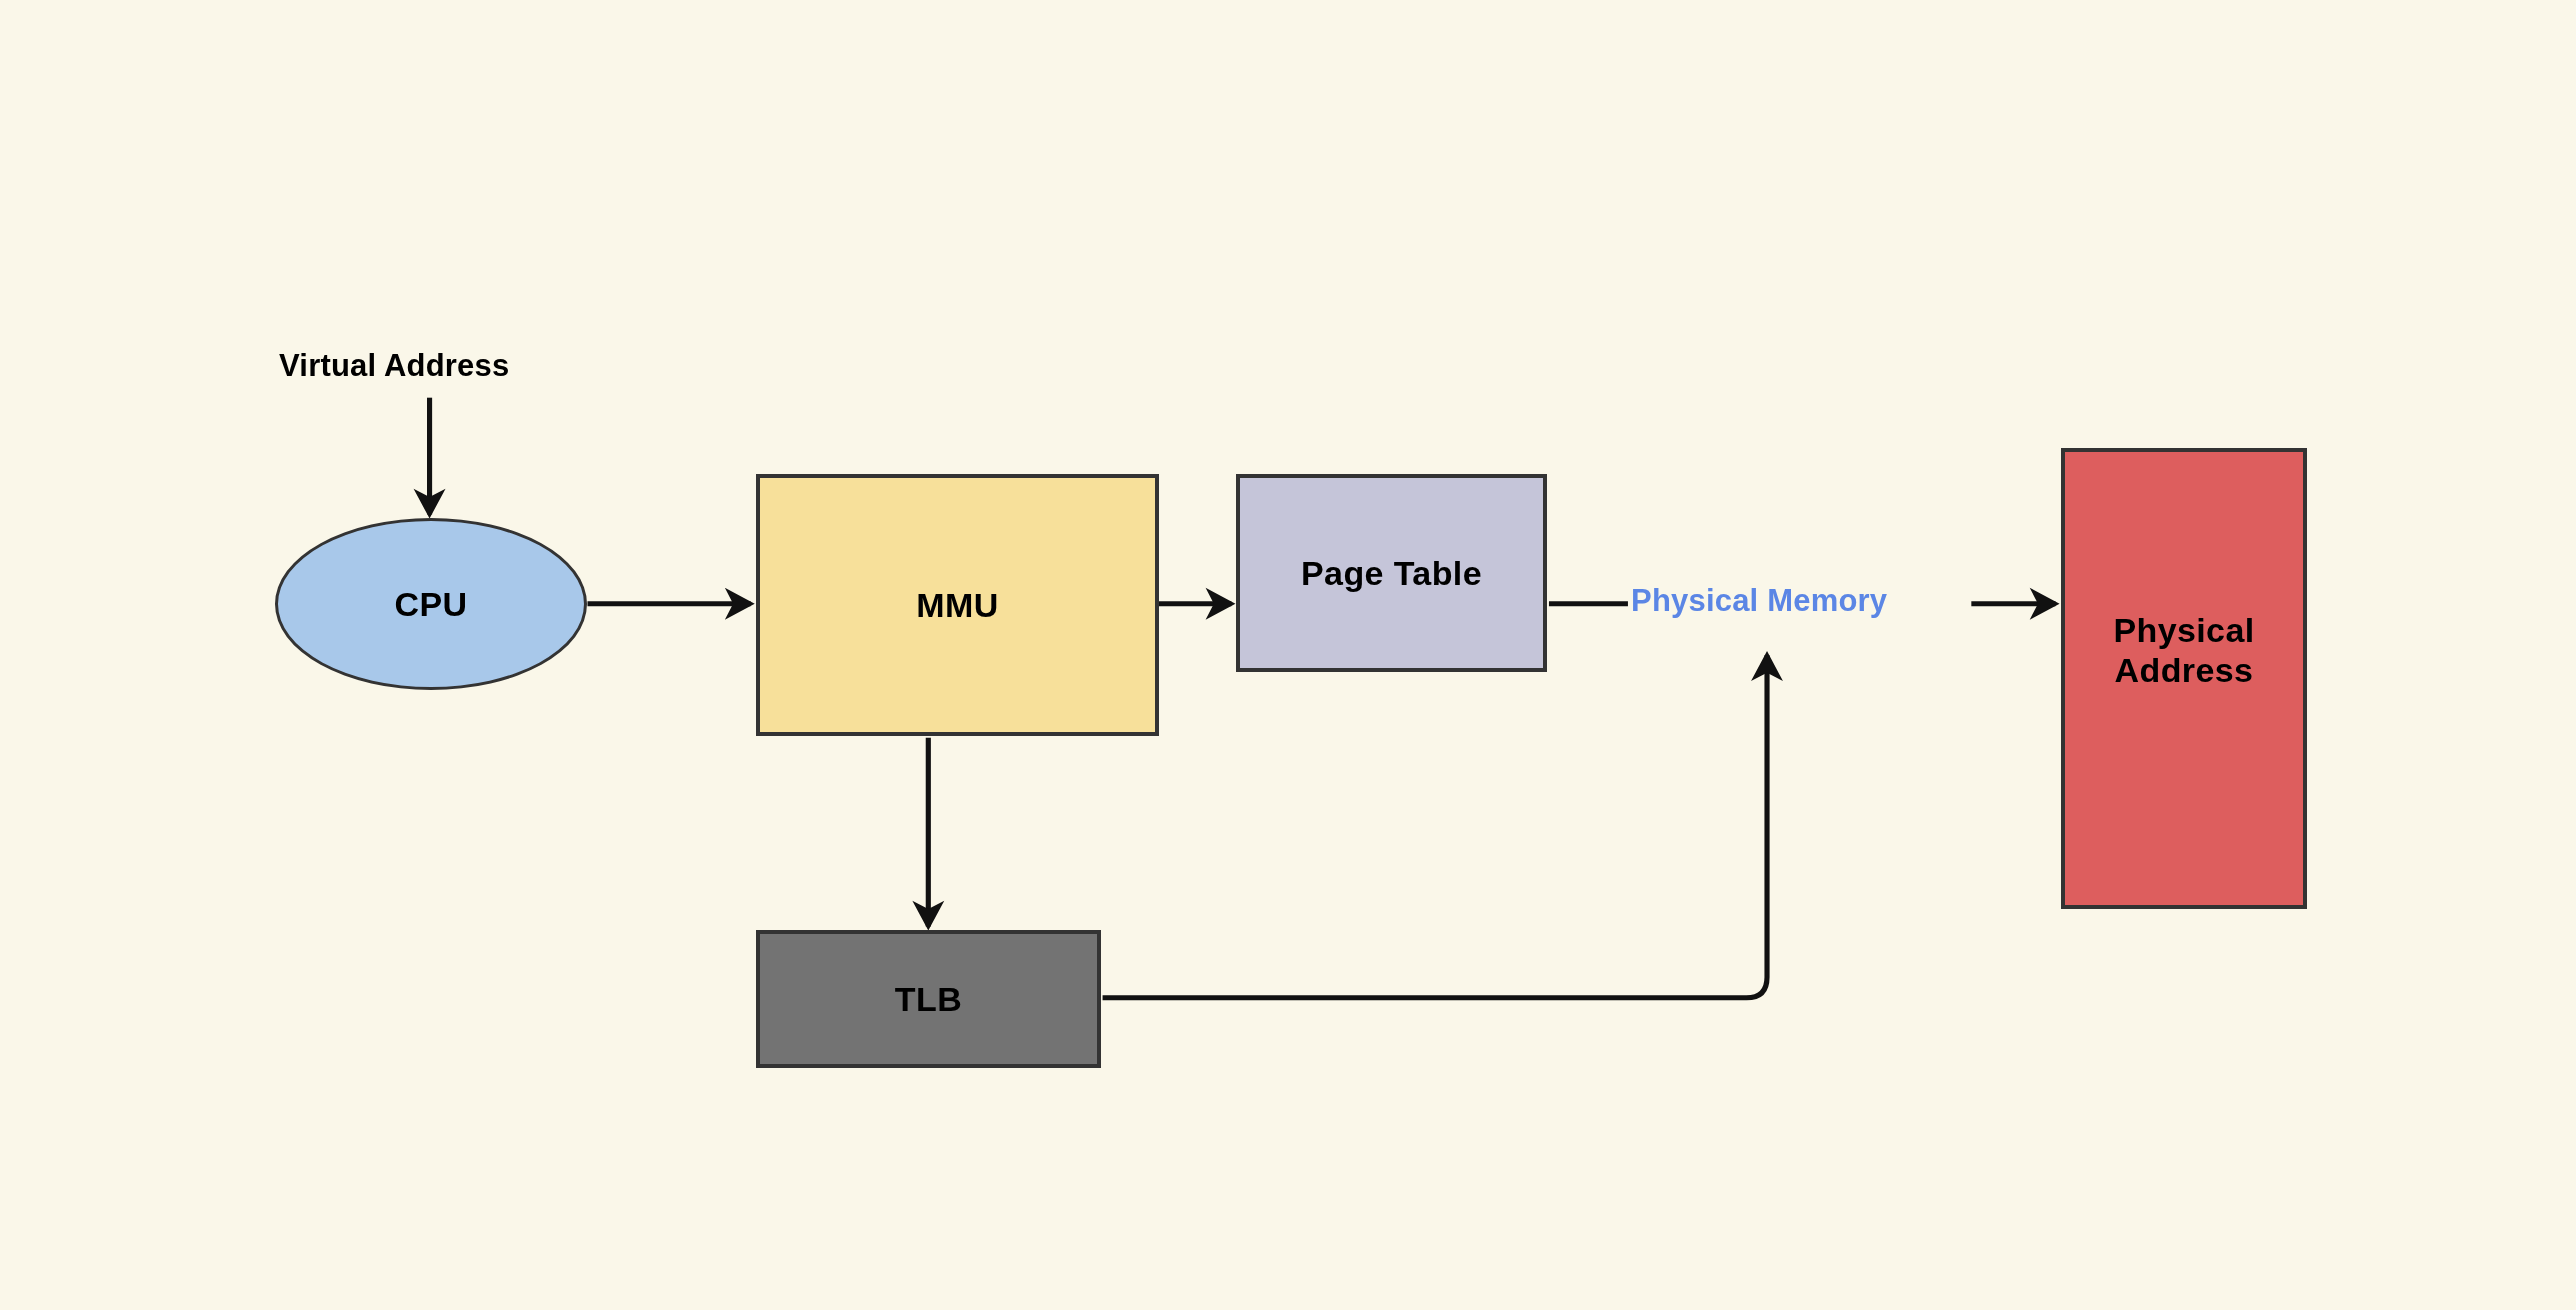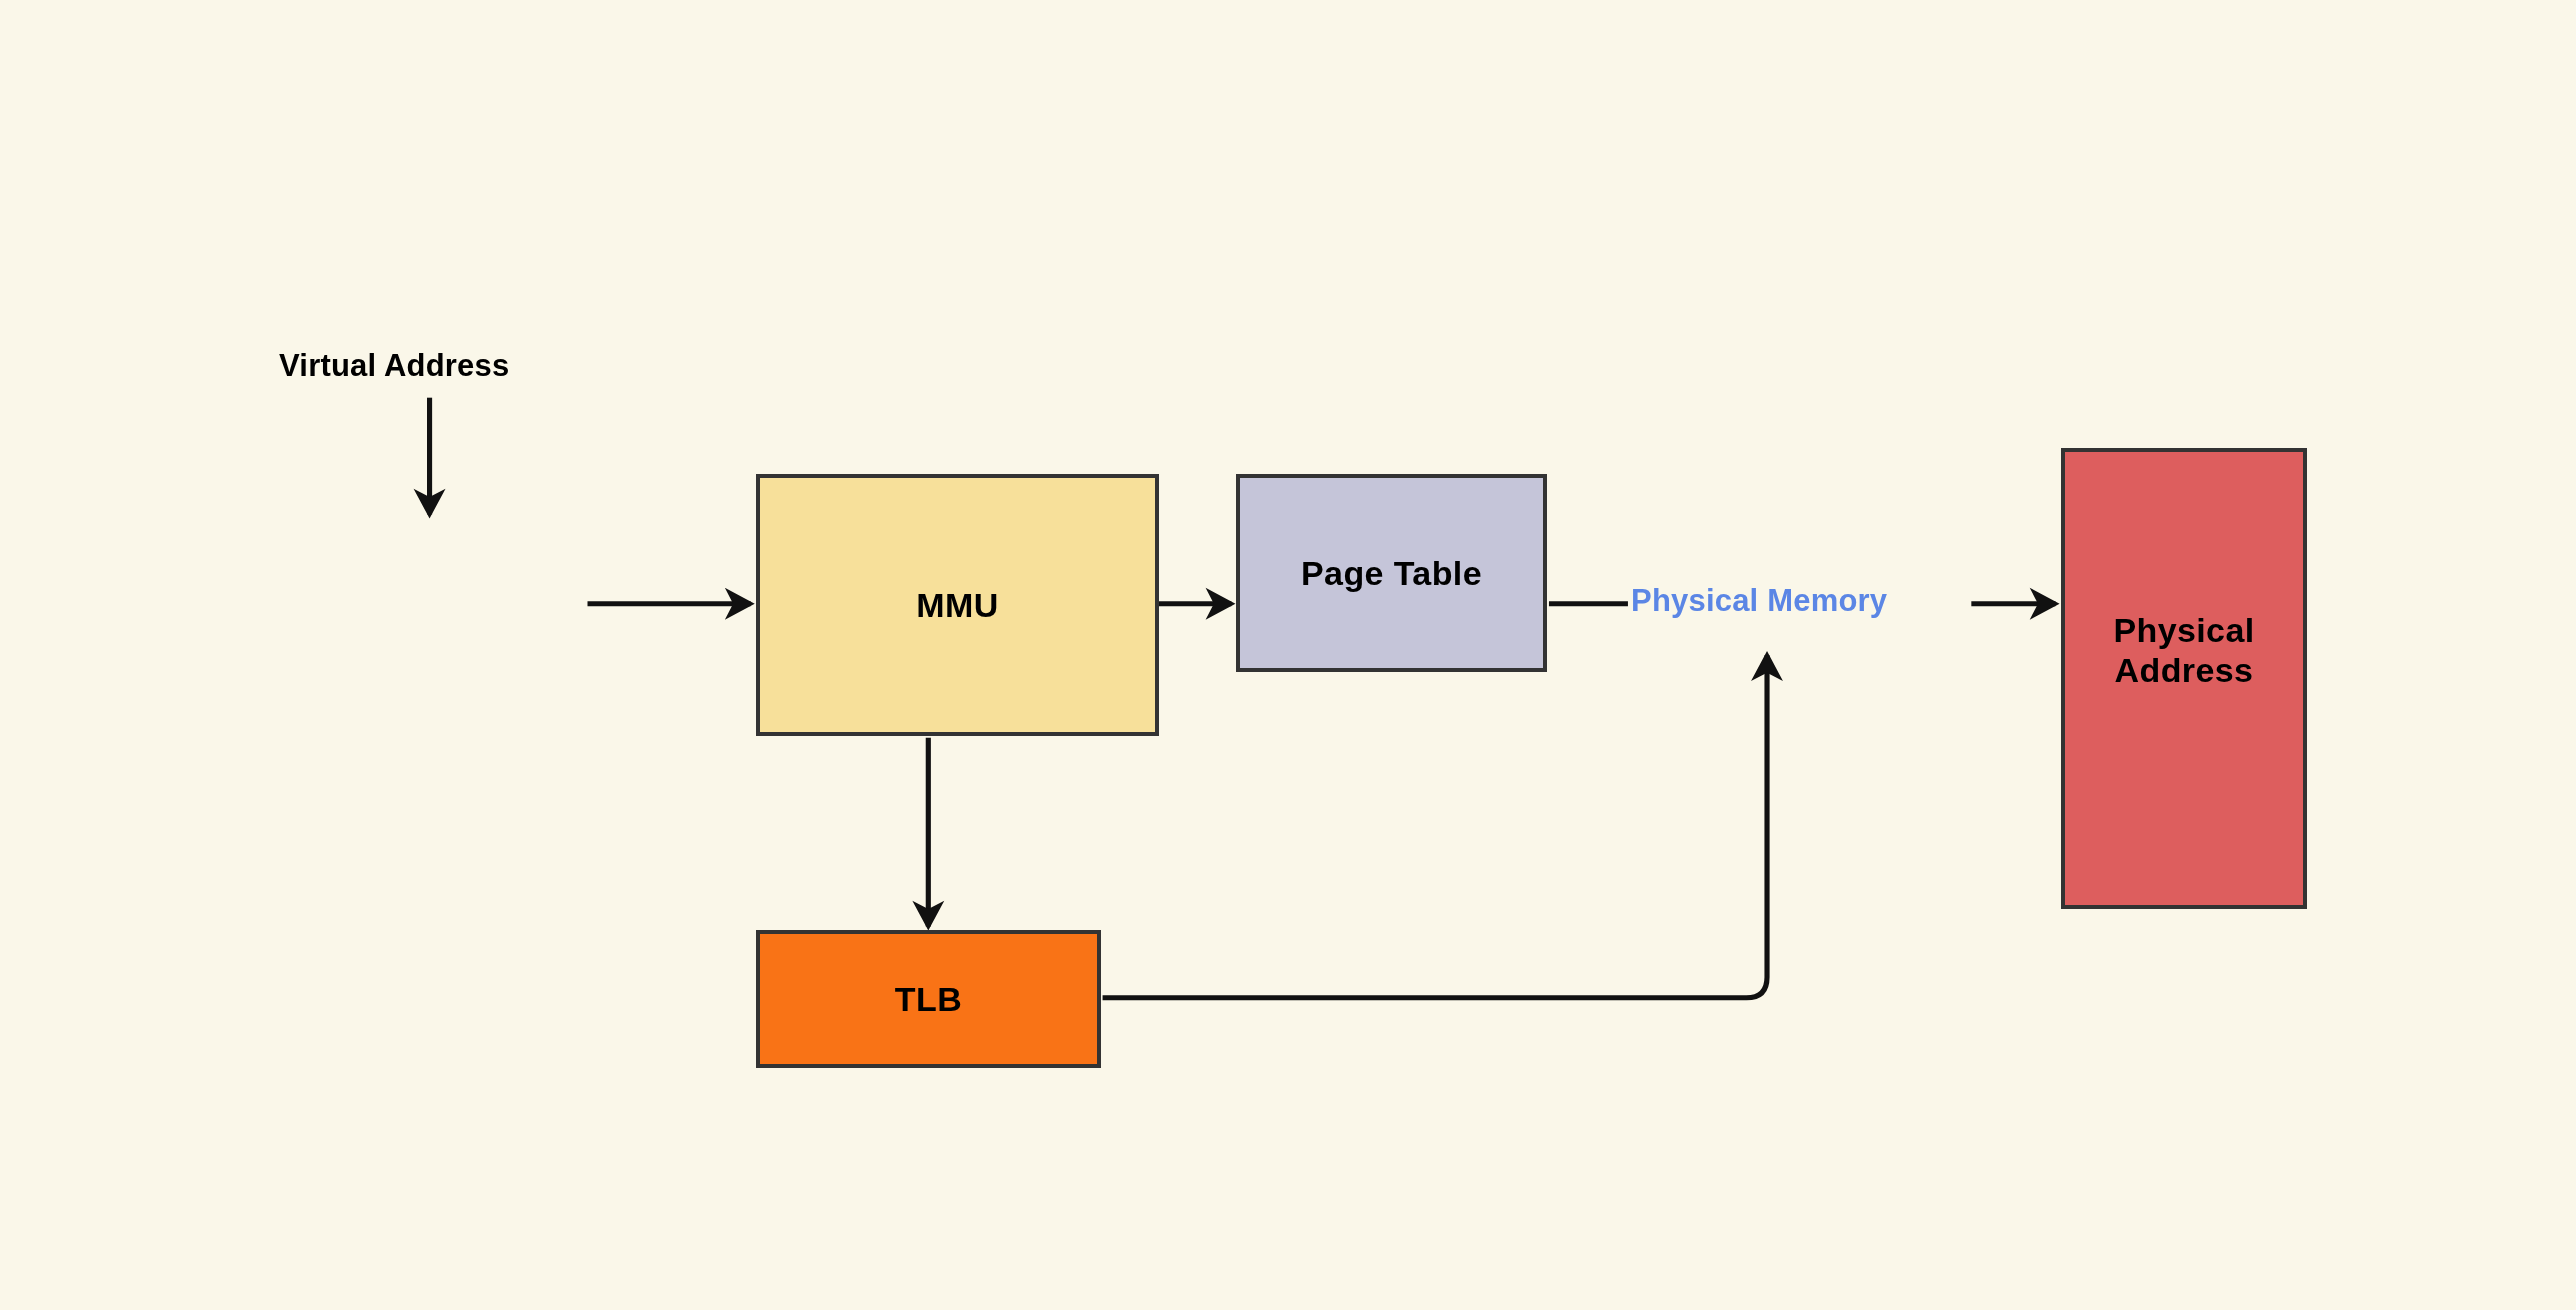--- a/index.html
+++ b/index.html
@@ -138,27 +138,28 @@
 
     <line x1="2296" y1="652" x2="2394" y2="652" stroke="#111111" stroke-width="6" marker-end="url(#arrowhead)"></line>
 
     <line x1="1081" y1="808" x2="1081" y2="1028" stroke="#111111" stroke-width="6" marker-end="url(#arrowhead)"></line>
 
     <path d="M 1284 1111 L 2034 1111 Q 2058 1111 2058 1087 L 2058 712" fill="none" stroke="#111111" stroke-width="6" marker-end="url(#arrowhead)"></path>
   </svg>
 
   <div class="label" id="label-virtual-address" style="color: rgb(0, 0, 0);">Virtual Address</div>
 
+  <div class="node" id="node-cpu" style="background: rgb(168, 200, 234); border-color: rgb(51, 51, 51);">CPU</div>
 
   <div class="node" id="node-mmu" style="background: rgb(247, 224, 154); border-color: rgb(51, 51, 51);">MMU</div>
 
   <div class="node" id="node-pagetable" style="background: rgb(197, 197, 217); border-color: rgb(51, 51, 51);">Page Table</div>
 
   <div class="label" id="label-physical-address" style="color: rgb(91, 134, 229);">Physical Memory</div>
 
   <div class="node" id="node-physmem" style="background: rgb(221, 94, 94); border-color: rgb(51, 51, 51);">
     <span class="pm-text"><span>Physical</span><br><span>Address</span></span>
   </div>
 
-  <div class="node" id="node-tlb" style="background: #f97316; border-color: rgb(51, 51, 51);">TLB</div>
+  <div class="node" id="node-tlb" style="background: #737373; border-color: rgb(51, 51, 51);">TLB</div>
 
 </div>
 
 
 </body></html>

